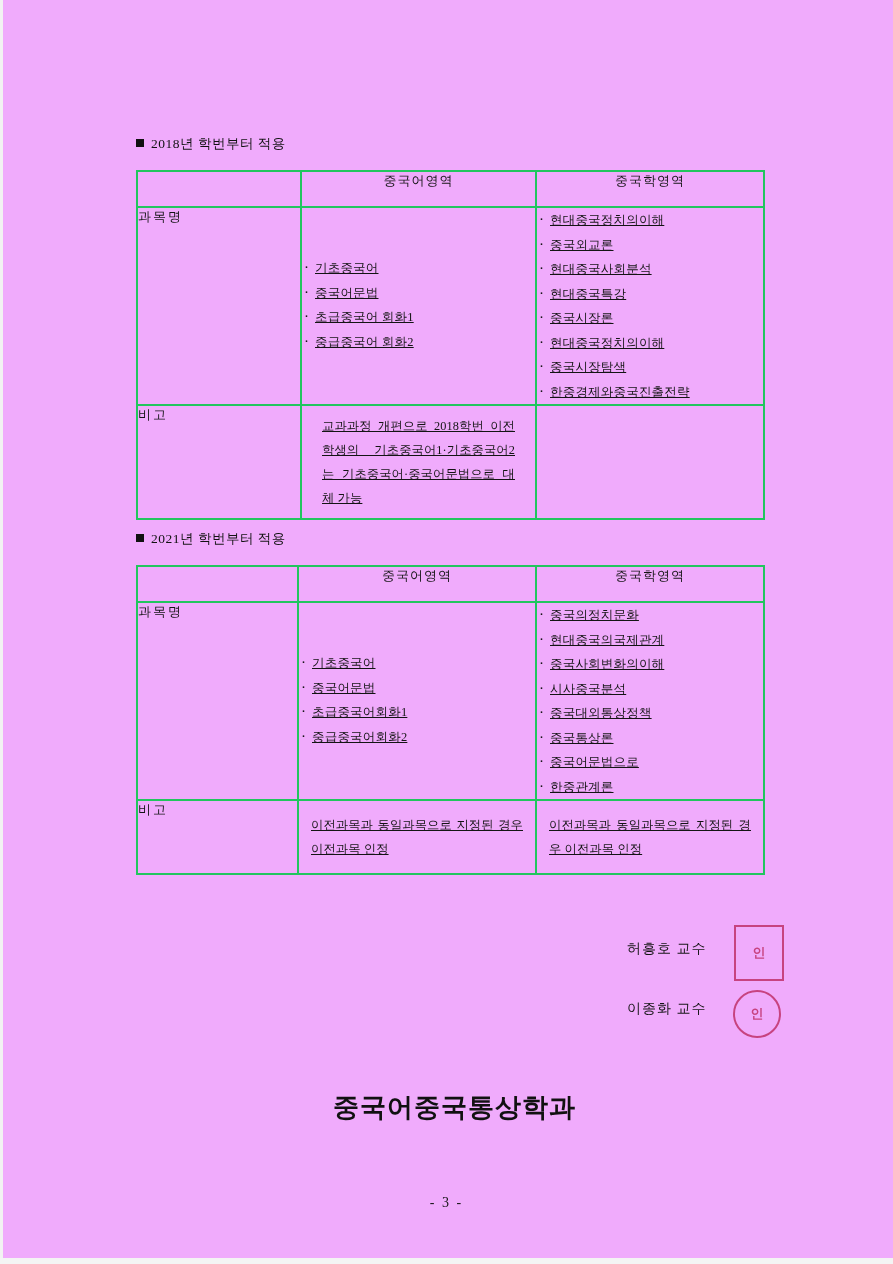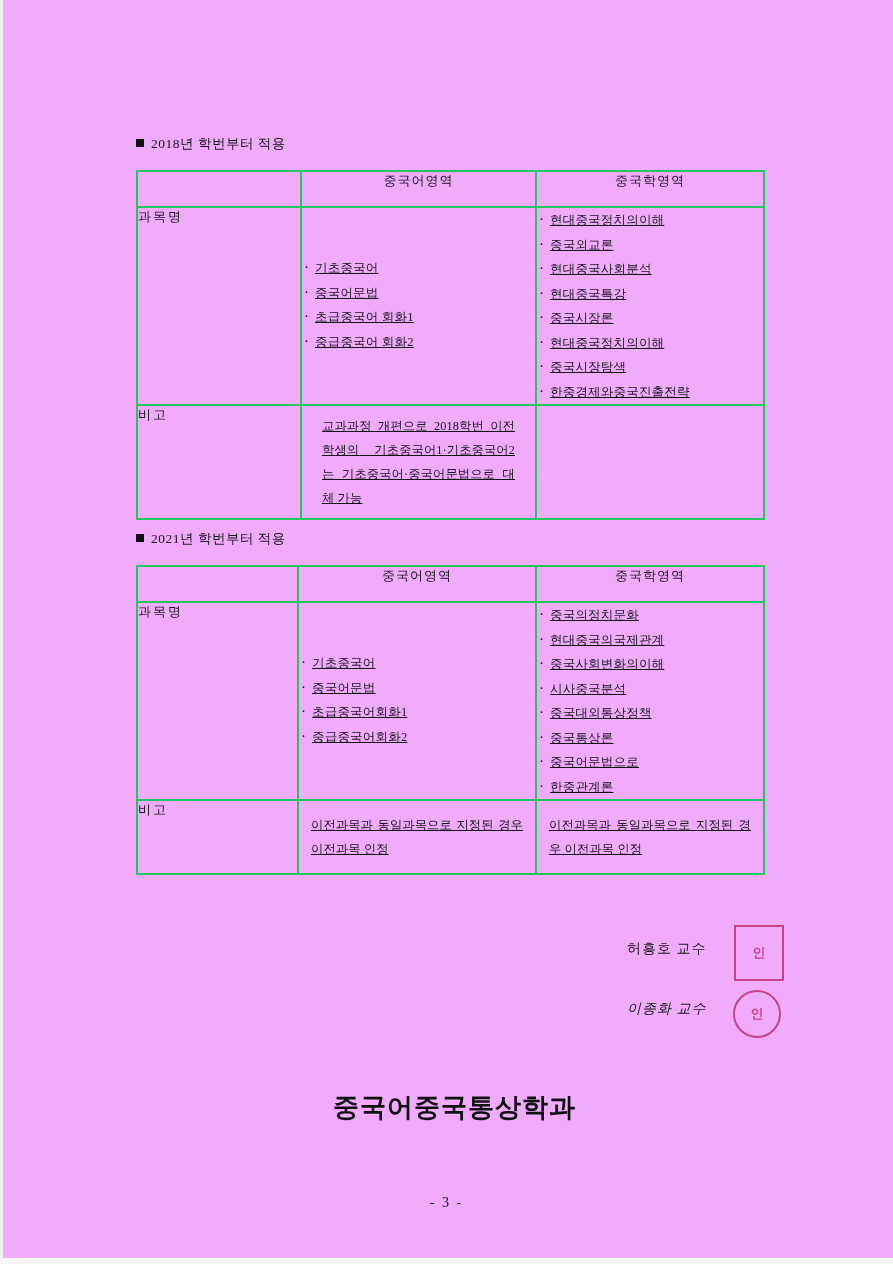--- a/index.html
+++ b/index.html
@@ -272,21 +272,21 @@
         </td>
       </tr>
     </tbody>
   </table>
 
   <div class="signature" style="left:627px; top:940px;">허흥호 교수</div>
   <div class="stamp" style="left:734px; top:925px;">
     <span class="stamp-center-char">인</span>
   </div>
 
-  <div class="signature" style="left:627px; top:1000px;font-style:italic;">이종화 교수</div>
+  <div class="signature" style="left:627px; top:1000px;">이종화 교수</div>
   <div class="stamp round" style="left:733px; top:990px;">
     <span class="stamp-center-char">인</span>
   </div>
 
   <div class="dept-title" style="top:1090px;">중국어중국통상학과</div>
 
   <div class="page-number" style="top:1195px;">- 3 -</div>
 </div>
 
 </body></html>

